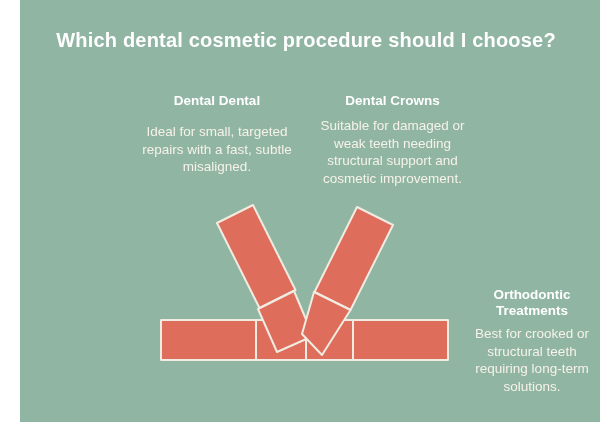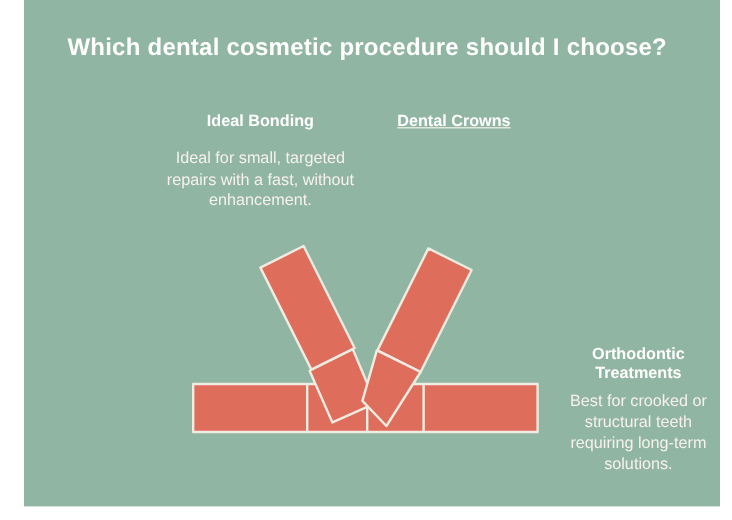--- a/index.html
+++ b/index.html
@@ -42,21 +42,21 @@
     line-height: 17.5px;
   }
   .option h3 {
     color: var(--heading);
     font-size: 13.5px;
     font-weight: bold;
     line-height: 16px;
   }
   .opt-bonding   { left: 138px; top: 93px;  width: 158px; text-align: center; }
   .opt-bonding h3 { margin-bottom: 14px; }
-  .opt-crowns    { left: 331px; top: 93px;  width: 155px; text-align: left; text-decoration: underline; }
+  .opt-crowns    { left: 315px; top: 93px;  width: 155px; text-align: center; }
   .opt-crowns h3 { margin-bottom: 8px; }
   .opt-whitening { left: 24px;  top: 296px; width: 124px; text-align: right; }
   .opt-whitening h3 { margin-bottom: 6px; }
   .opt-ortho     { left: 468px; top: 287px; width: 128px; text-align: center; }
   .opt-ortho h3  { margin-bottom: 6px; }
   svg.ribbon {
     position: absolute;
     left: 0; top: 0;
     width: 610px; height: 433px;
   }
@@ -83,26 +83,27 @@
   <line x1="353" y1="320" x2="353" y2="360"></line>
 
   <polygon points="217,223 253,205 295.5,290 259.5,308"></polygon>
   <polygon points="258,309 294,291 313,336 277,352"></polygon>
 
   <polygon points="357,207 393,225 350.5,310 314.5,292"></polygon>
   <polygon points="314,292 350.5,310 322,355 302,334"></polygon>
 </svg>
 
 <div class="option opt-bonding">
-  <h3>Ideal Bonding</h3>
-  <p>Ideal for small, targeted repairs with a fast, without enhancement.</p>
+  <h3>Dental Dental</h3>
+  <p>Ideal for small, targeted repairs with a fast, subtle misaligned.</p>
 </div>
 
 <div class="option opt-crowns">
   <h3>Dental Crowns</h3>
+  <p>Suitable for damaged or weak teeth needing structural support and cosmetic improvement.</p>
 </div>
 
 <div class="option opt-whitening">
 </div>
 
 <div class="option opt-ortho">
   <h3>Orthodontic Treatments</h3>
   <p>Best for crooked or structural teeth requiring long-term solutions.</p>
 </div>
 

